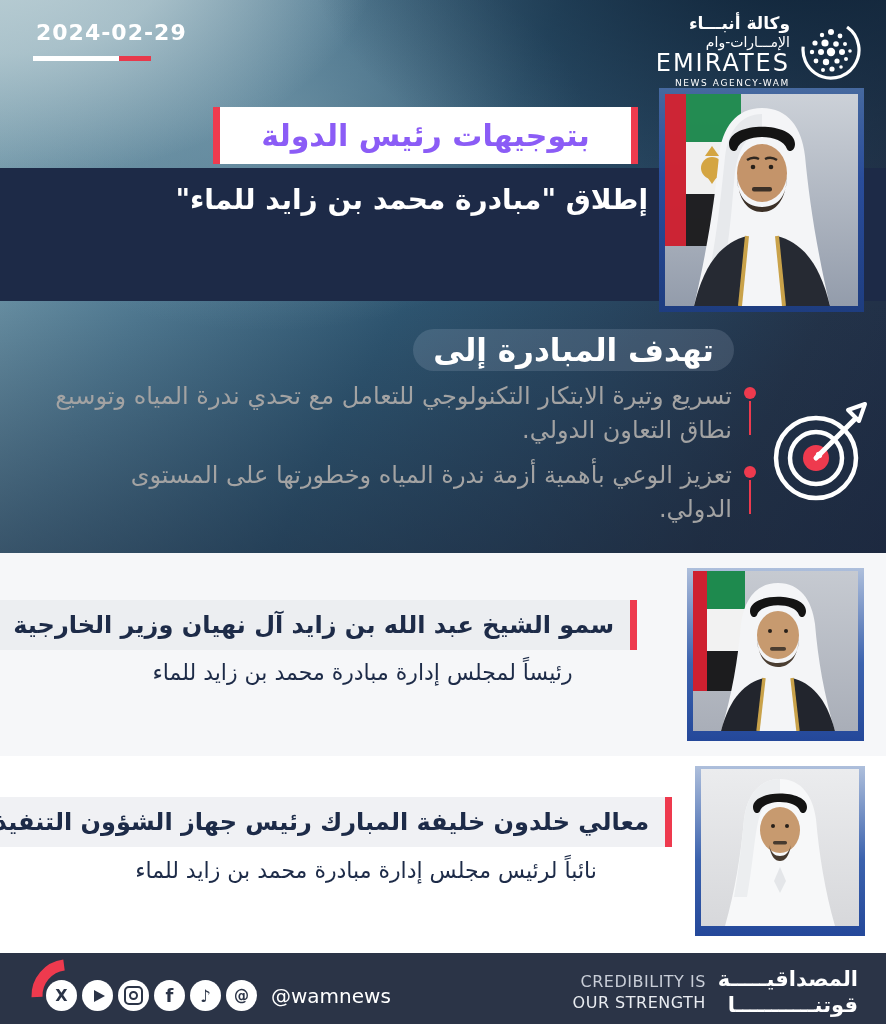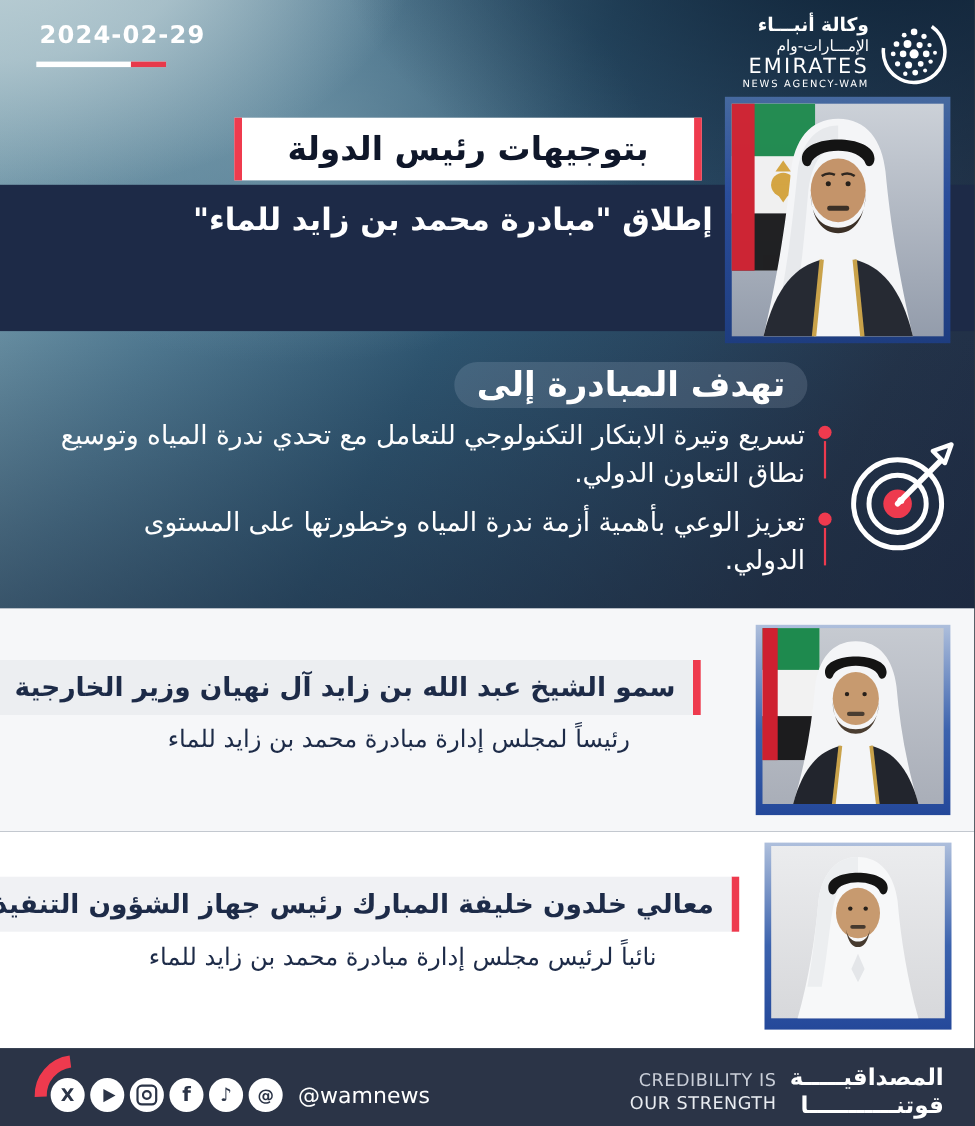--- a/index.html
+++ b/index.html
@@ -17,45 +17,45 @@
   .hero-band{position:absolute;top:168px;left:0;width:886px;height:133px;background:#1d2a47;}
   
   .date{position:absolute;top:20px;left:36px;color:#fff;font-size:22px;font-weight:bold;letter-spacing:1px;}
   .date-rule{position:absolute;top:56px;left:33px;width:118px;height:5px;background:#fff;}
   .date-rule-red{position:absolute;right:0;top:0;width:32px;height:5px;background:#e8394b;}
   
   .logo{position:absolute;top:14px;right:24px;display:flex;align-items:center;gap:10px;color:#fff;}
   .logo-text{text-align:right;direction:rtl;}
   .logo-ar1{font-size:17px;font-weight:bold;line-height:1.15;}
   .logo-ar2{font-size:14px;line-height:1.2;}
-  .logo-en1{font-size:19px;letter-spacing:2px;line-height:1.15;direction:ltr;}
+  .logo-en1{font-size:24px;letter-spacing:2px;line-height:1.15;direction:ltr;}
   .logo-en2{font-size:9px;letter-spacing:1.6px;line-height:1.3;direction:ltr;}
   
   .banner{position:absolute;top:107px;left:213px;width:425px;height:57px;background:#fff;
     border-left:7px solid #ef3b4e;border-right:7px solid #ef3b4e;display:flex;align-items:center;
-    justify-content:center;color:#0f172a;font-weight:bold;font-size:30px;direction:rtl;box-sizing:border-box;text-align:right;}
+    justify-content:center;color:#8b5cf6;font-weight:bold;font-size:30px;direction:rtl;box-sizing:border-box;text-align:right;}
   
   .hero-title{position:absolute;top:177px;right:238px;direction:rtl;text-align:right;color:#fff;
     font-size:28px;line-height:1.62;}
   .hero-title .reg{font-weight:bold;margin-top:43px;}
   .hero-title .bld{font-weight:bold;}
   
   .photo-frame{position:absolute;box-sizing:border-box;}
   .pf-mbz{left:659px;top:88px;width:205px;height:224px;padding:6px;
     background:linear-gradient(180deg,#46699f 0%,#2a4d9b 40%,#1e3d80 100%);}
   .pf-abz{left:687px;top:568px;width:177px;height:173px;padding:3px 6px 10px;
     background:linear-gradient(180deg,#aebfdc 0%,#3c63ae 55%,#24489a 100%);}
   .pf-kkm{left:695px;top:766px;width:170px;height:170px;padding:3px 6px 10px;
     background:linear-gradient(180deg,#aebfdc 0%,#3c63ae 55%,#24489a 100%);}
   .photo-frame svg{display:block;width:100%;height:100%;}
   
   .goal-pill{position:absolute;top:329px;right:152px;height:42px;padding:0 20px;border-radius:22px;
     background:rgba(198,213,232,.16);display:flex;align-items:center;color:#fff;font-weight:bold;
     font-size:31px;direction:rtl;}
-  .goals-list{position:absolute;top:380px;left:52px;right:130px;direction:rtl;color:#ffffff;}
+  .goals-list{position:absolute;top:380px;left:52px;right:130px;direction:rtl;color:#a3a3a3;}
   .goal-item{display:flex;gap:12px;align-items:flex-start;margin-bottom:12px;}
   .pin{flex:0 0 12px;display:flex;flex-direction:column;align-items:center;padding-top:7px;}
   .pin-dot{width:12px;height:12px;border-radius:50%;background:#ee3a4e;}
   .pin-line{width:2.5px;height:34px;background:#ee3a4e;margin-top:2px;}
   .goal-text{font-size:24px;line-height:1.4;text-align:right;}
   .target{position:absolute;left:770px;top:398px;}
   
   .sec1{position:absolute;top:553px;left:0;width:886px;height:203px;background:#f6f7f9;}
   .sec2{position:absolute;top:756px;left:0;width:886px;height:197px;background:#ffffff;}
   .person-title-row{position:absolute;direction:rtl;display:flex;height:50px;}

